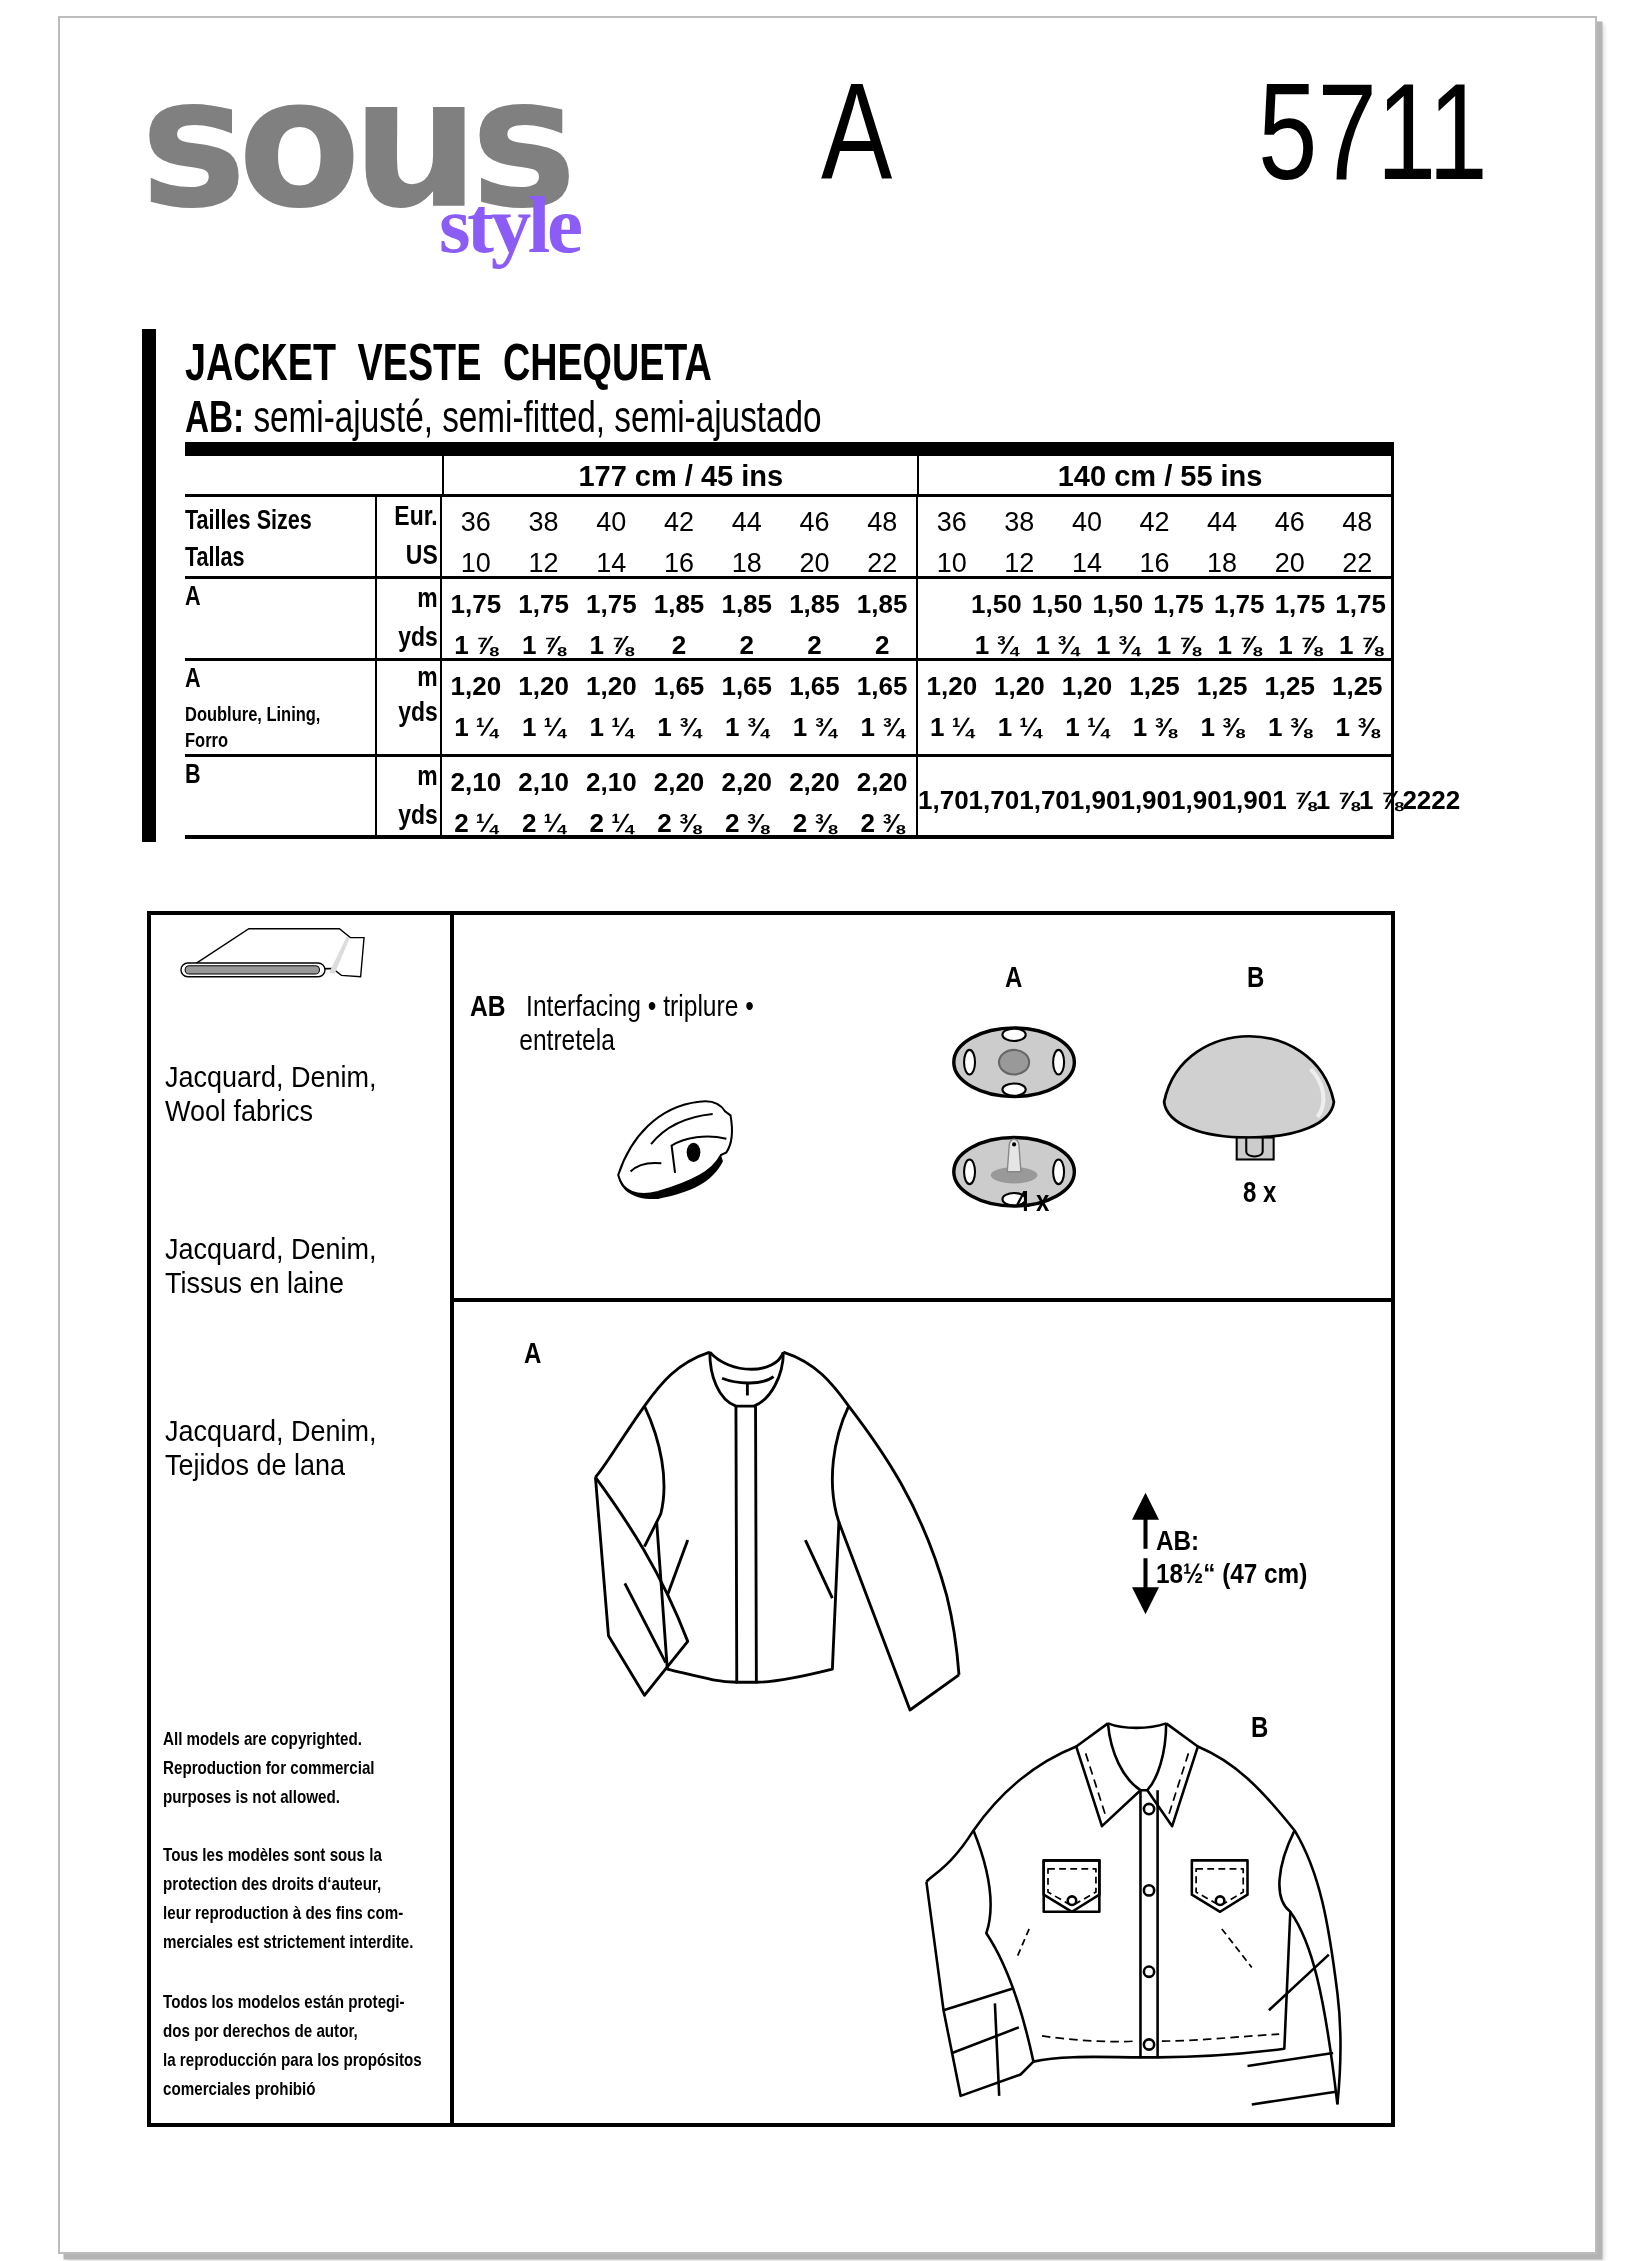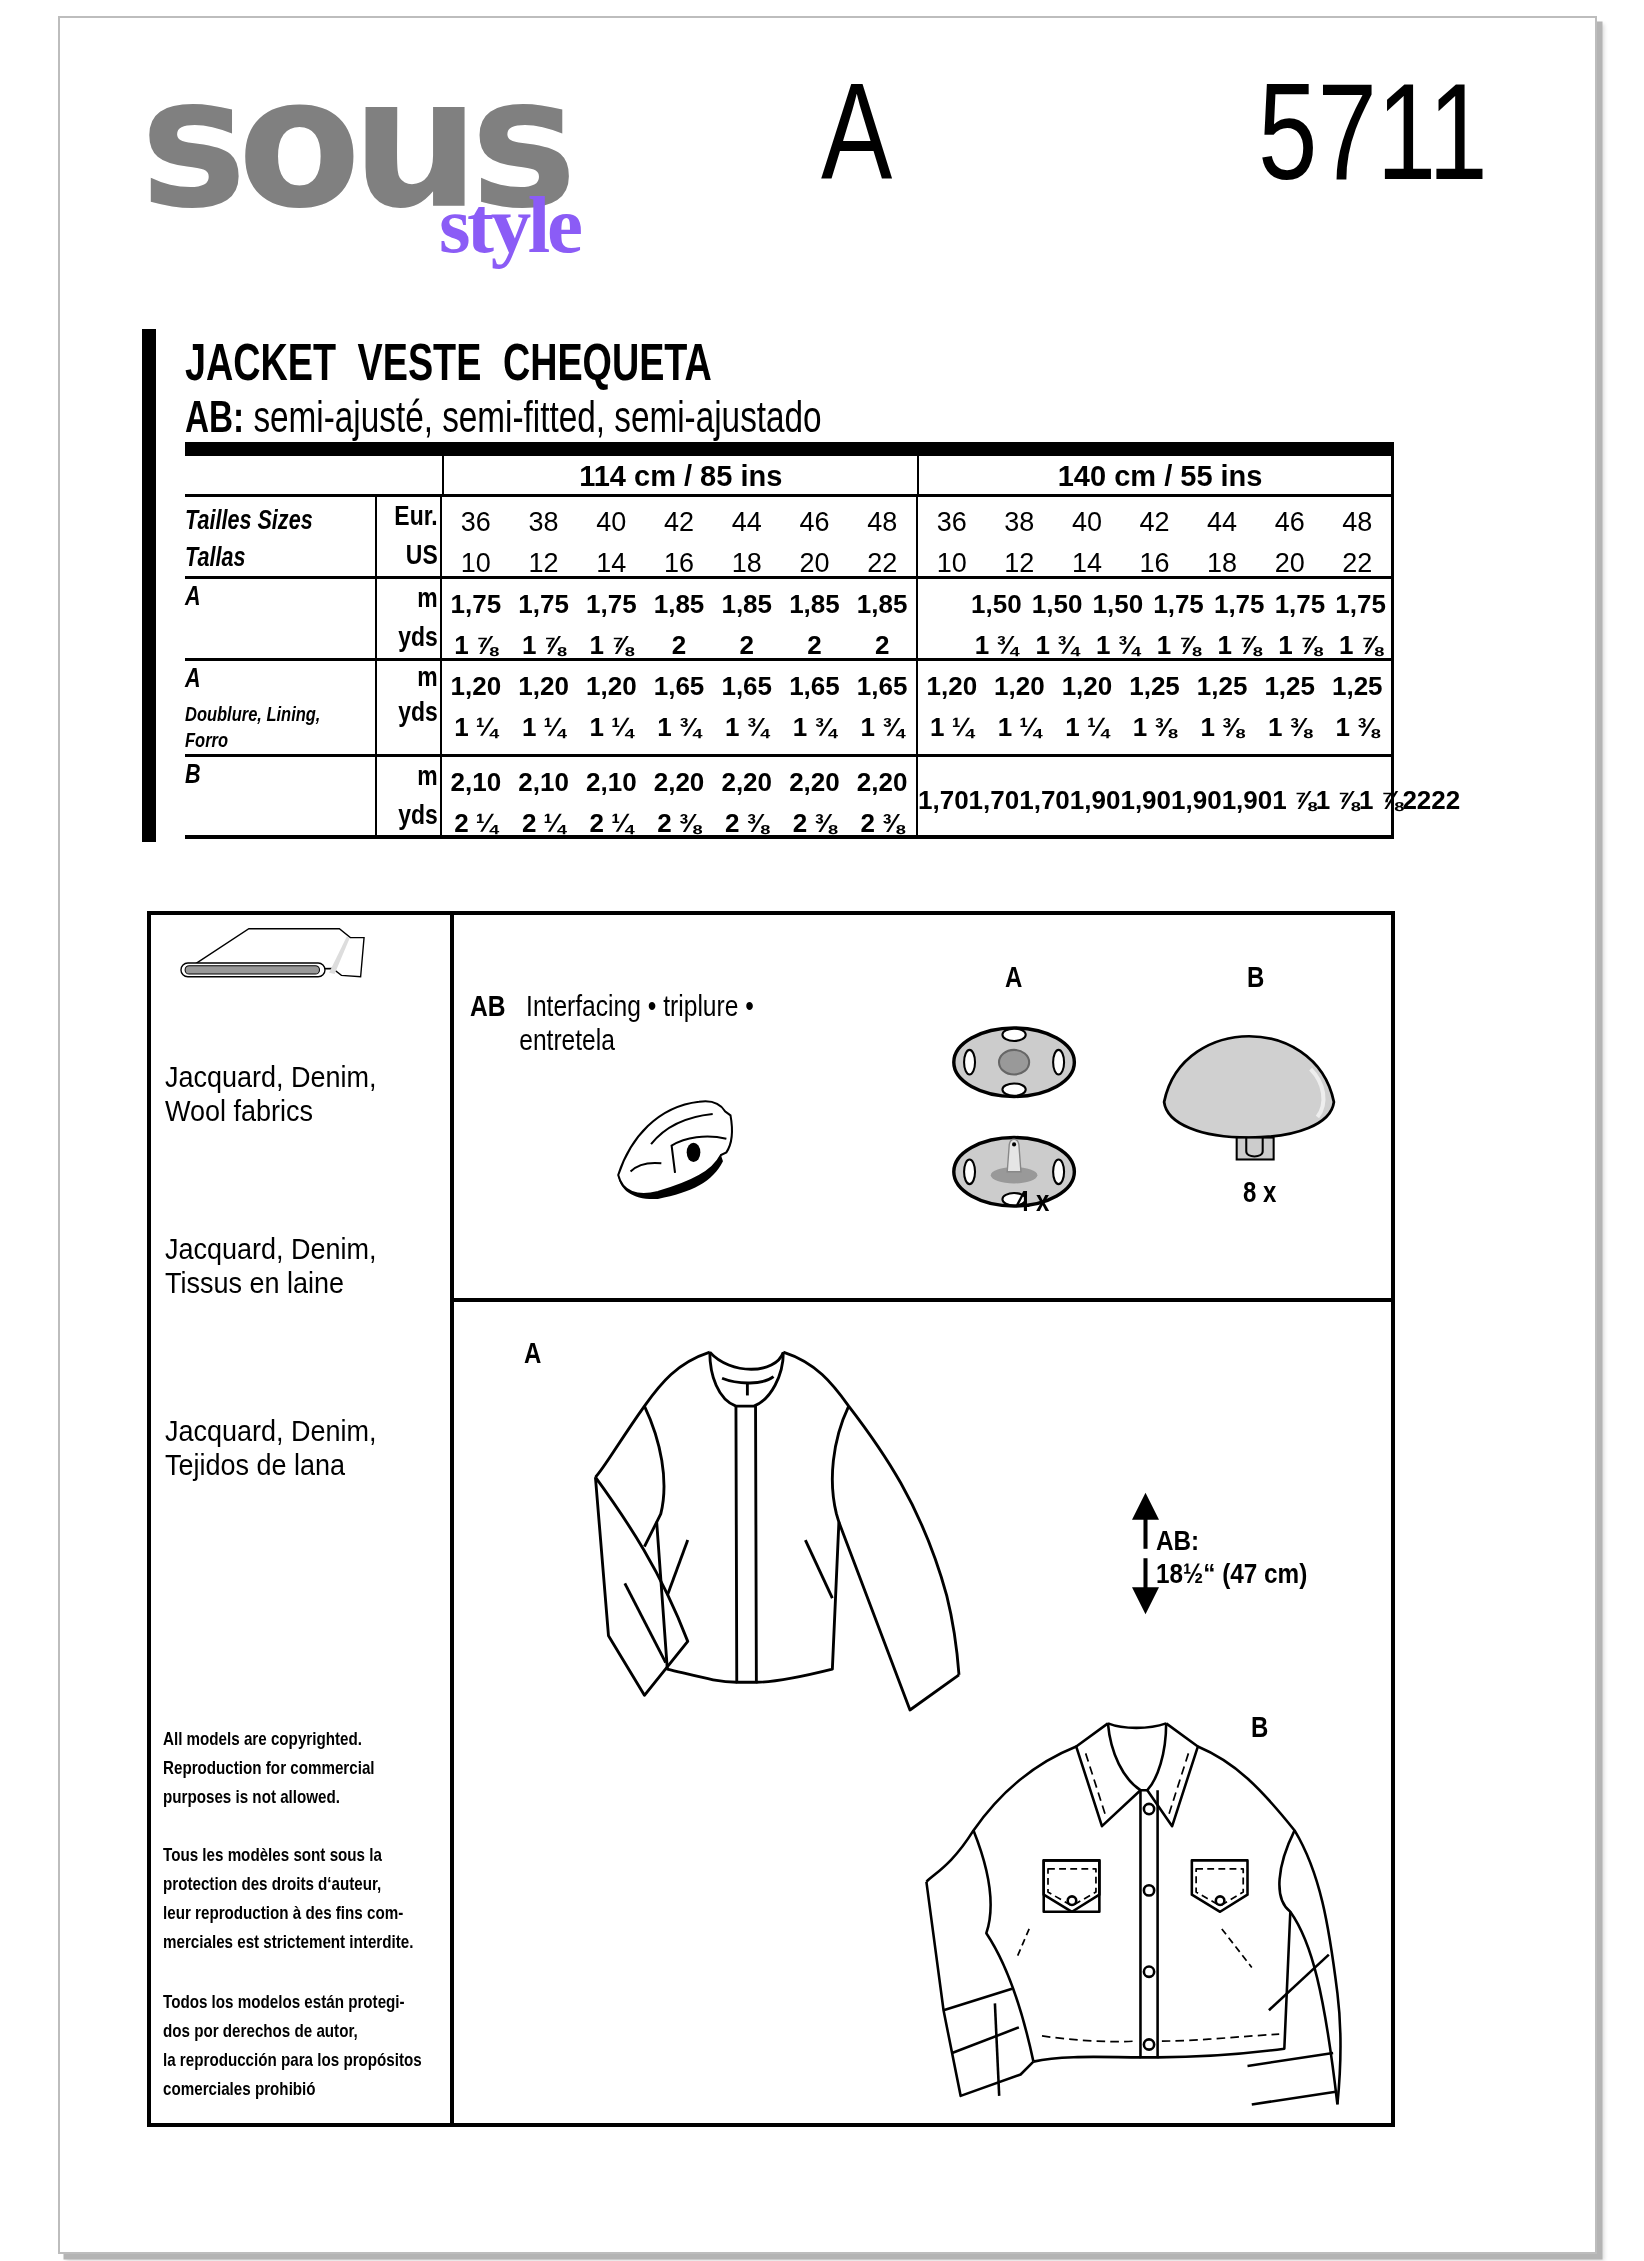--- a/index.html
+++ b/index.html
@@ -42,21 +42,21 @@
     position: absolute; left: 185px; top: 394px; font-size: 45px; line-height: 1;
     transform: scaleX(0.74); transform-origin: left top; white-space: nowrap;
   }
   .subtitle b { font-weight: bold; }
 
   
   .ytable { position: absolute; left: 185px; top: 442px; width: 1209px; }
   .ytable .topbar { height: 13.7px; background: #000; }
   .yrow { position: relative; display: flex; border-bottom: 3.4px solid #000; }
   .yrow.last { border-bottom: 4.1px solid #000; }
-  .cell-label { width: 192px; border-right: 2.7px solid #000; position: relative; font-style: italic; }
+  .cell-label { width: 192px; border-right: 2.7px solid #000; position: relative; }
   .cell-unit { width: 65px; border-right: 2.7px solid #000; position: relative; }
   .group { width: 476px; display: flex; flex-direction: column; border-right: 2.7px solid #000; }
   .group.second { border-right: 3.4px solid #000; }
   .subrow { display: flex; flex: 1; align-items: center; margin-top: 10px; }
   .val {
     flex: 1; text-align: center; font-size: 26px; font-weight: bold;
     white-space: nowrap;
   }
   .val.light { font-weight: normal; font-size: 27px; }
   .unit-stack { display: flex; flex-direction: column; height: 100%; font-weight: bold; }
@@ -98,21 +98,21 @@
 <div class="pattern-number">5711</div>
 
 <div class="side-bar"></div>
 <div class="title">JACKET  VESTE  CHEQUETA</div>
 <div class="subtitle"><b>AB:</b><span> semi-ajusté, semi-fitted, semi-ajustado</span></div>
 
 <div class="ytable">
   <div class="topbar"></div>
   <div class="yrow head-row" style="height:41px;">
     <div class="blank"></div>
-    <div class="width-head">114 cm / 85 ins</div>
+    <div class="width-head">177 cm / 45 ins</div>
     <div class="width-head second">140 cm / 55 ins</div>
   </div>
   <div class="yrow" style="height:82px;">
     <div class="cell-label">
       <div class="label-main" style="top:8.2px;">Tailles   Sizes</div>
       <div class="label-main" style="top:45px;">Tallas</div>
     </div>
     <div class="cell-unit">
       <div class="unit-stack">
         <span>Eur.</span>

